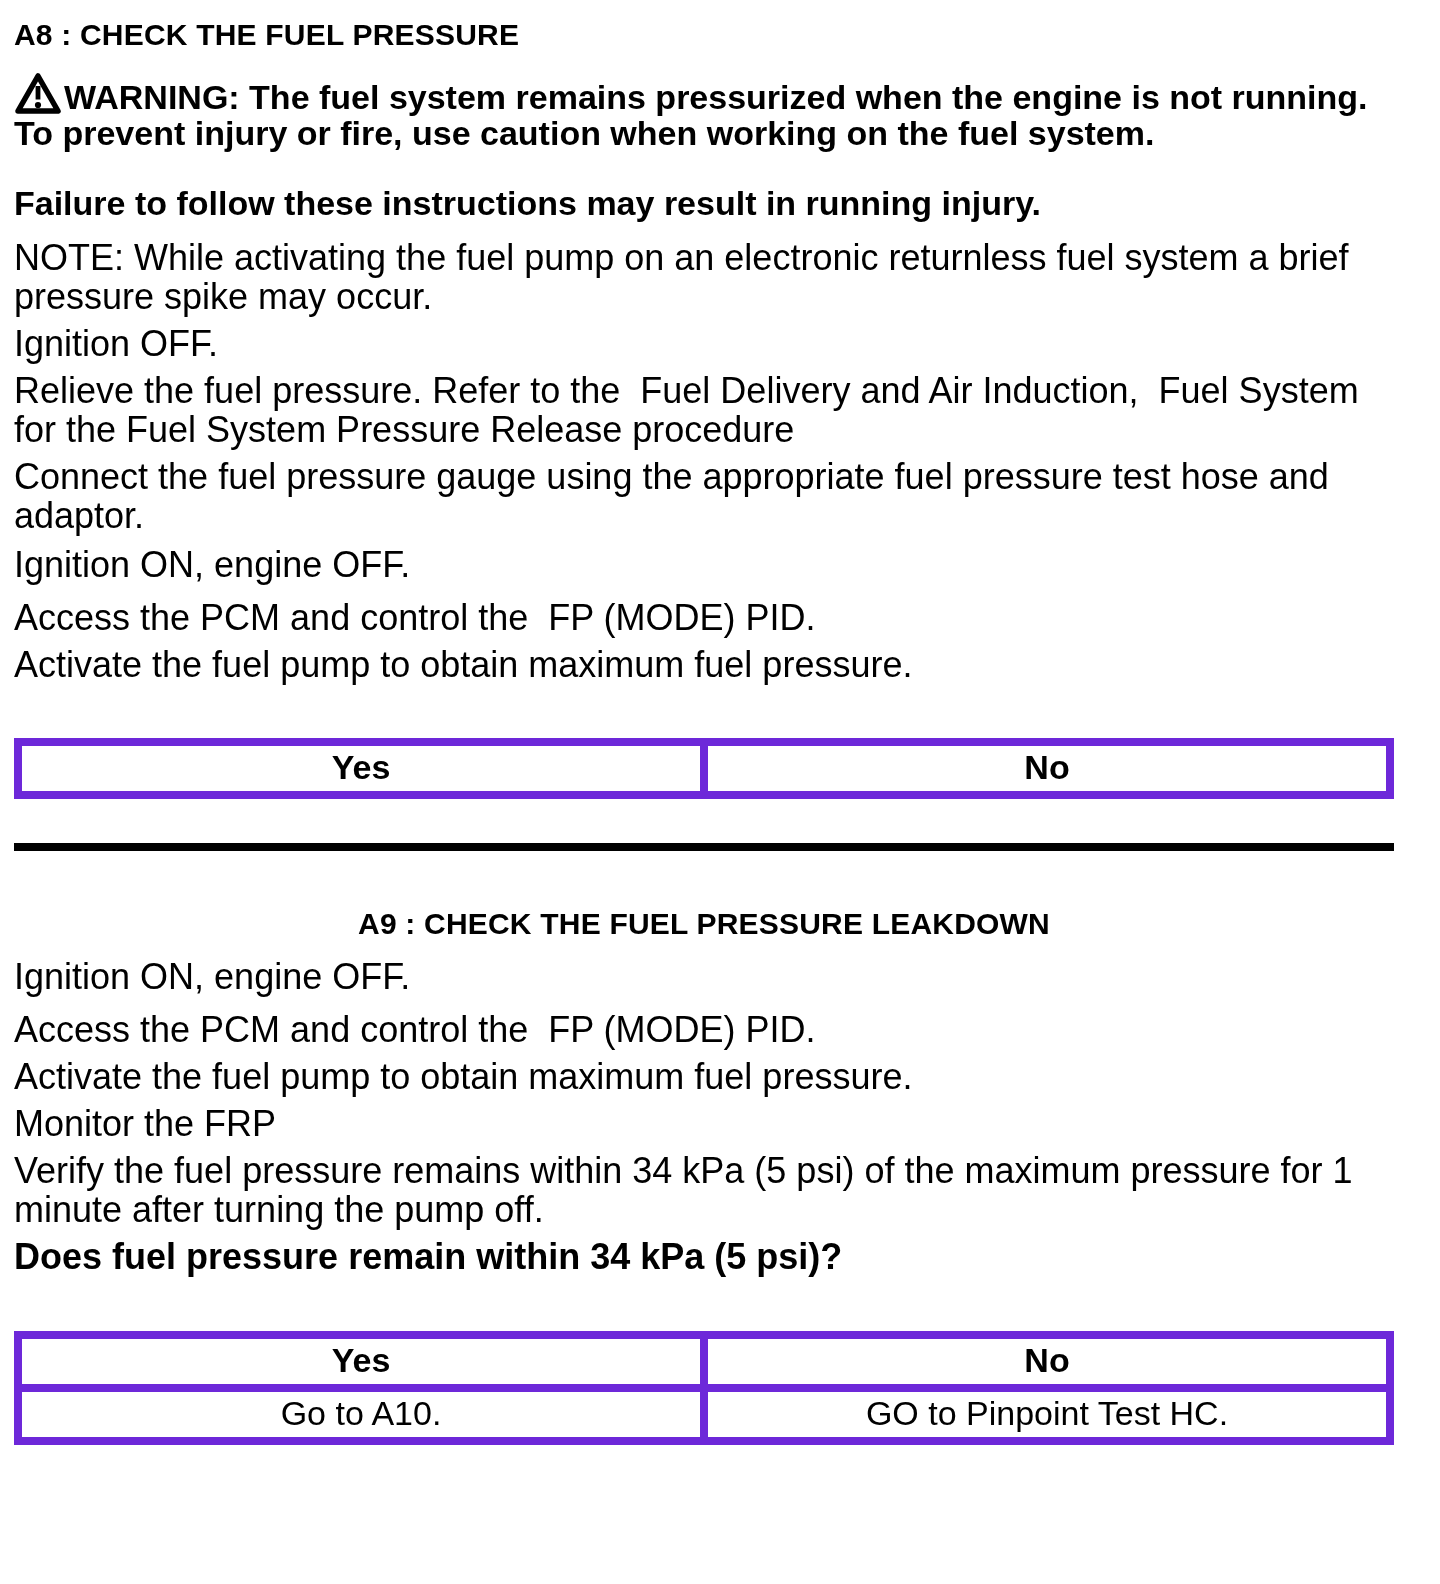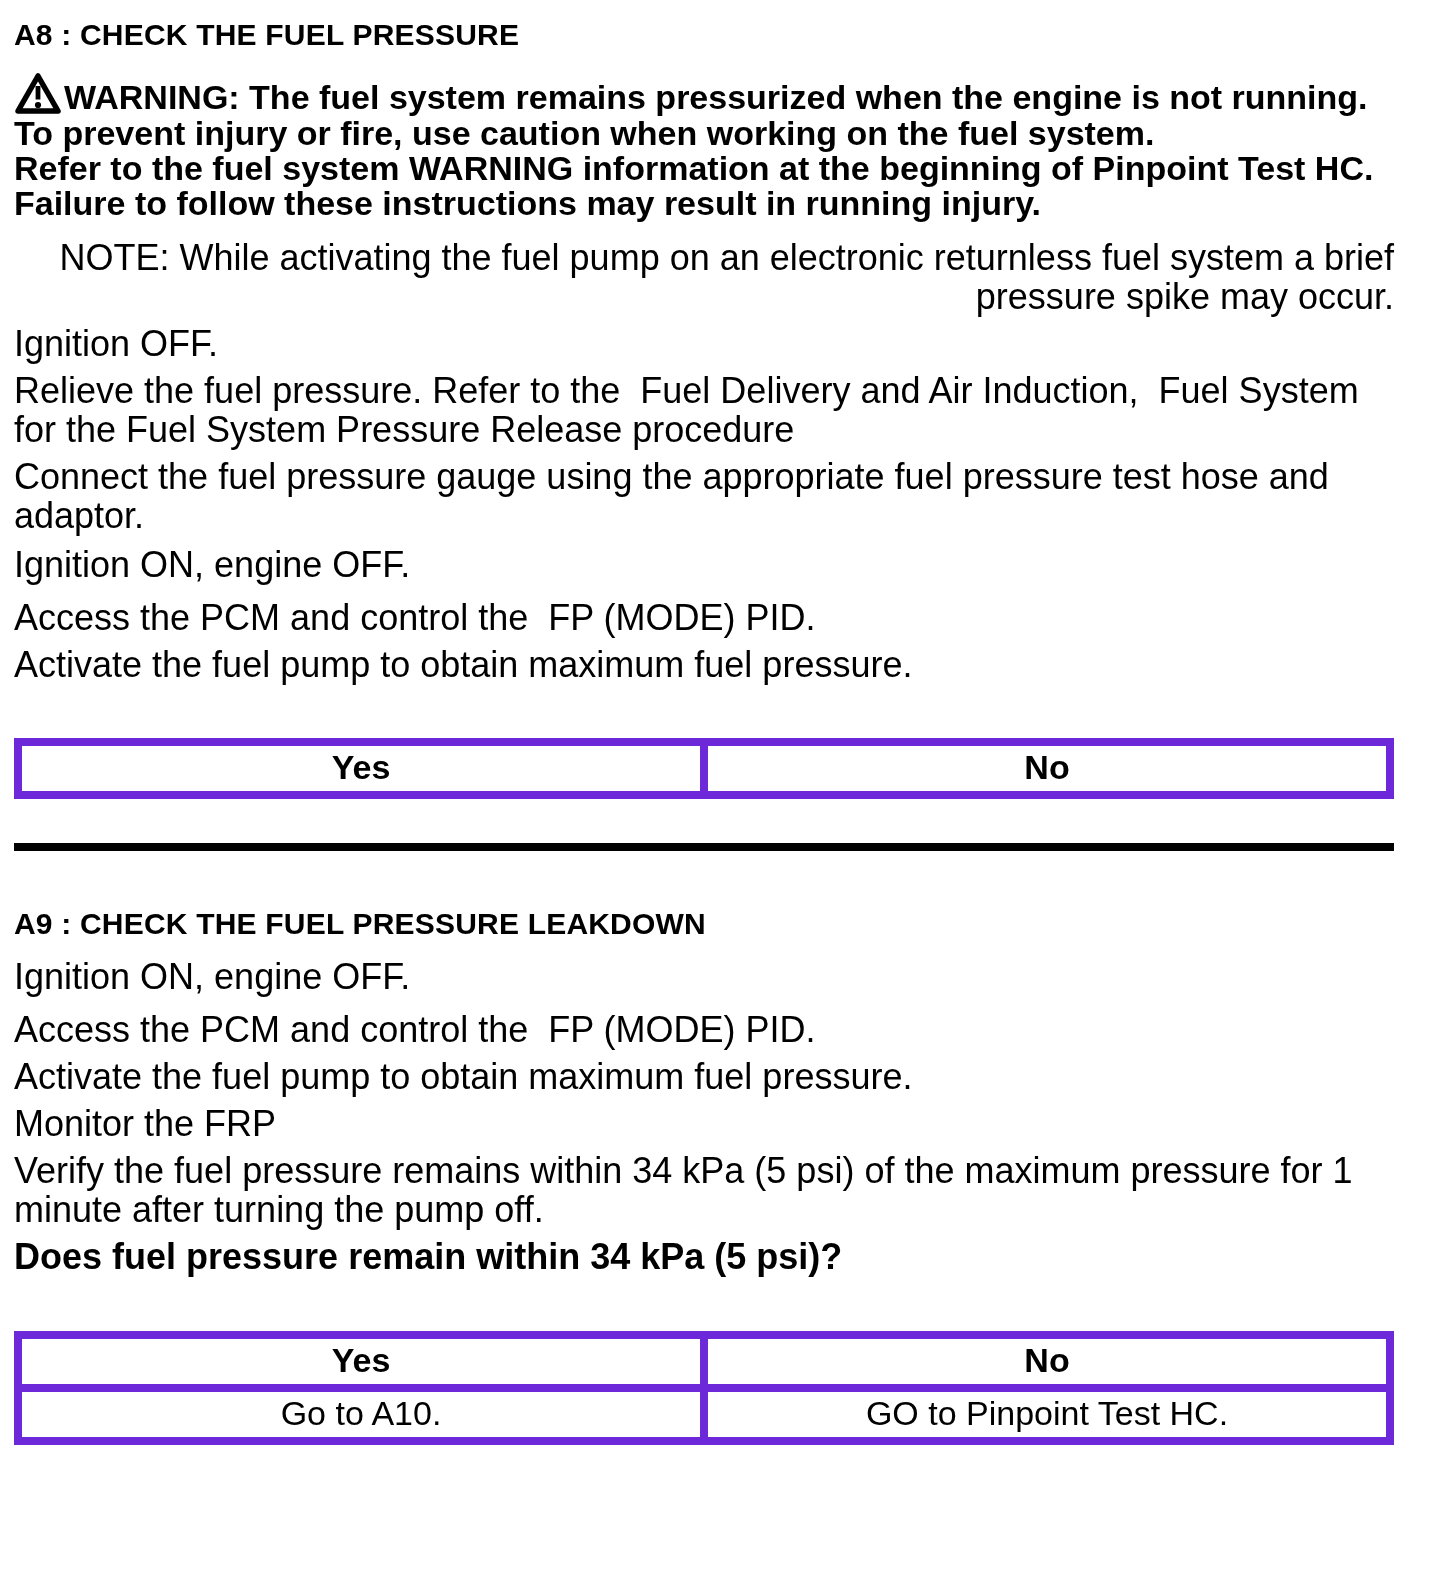--- a/index.html
+++ b/index.html
@@ -38,21 +38,21 @@
     vertical-align: -7px;
     margin-right: 2px;
   }
   .step {
     margin: 8px 0 0 0;
     font-size: 36px;
     font-weight: normal;
     line-height: 39px;
     white-space: pre-wrap;
   }
-  .note { margin-top: 17px; text-align: right; }
+  .note { margin-top: 17px; }
   .question {
     margin: 8px 0 0 0;
     font-size: 36px;
     font-weight: bold;
     line-height: 40px;
   }
   table.decision {
     width: 100%;
     border-collapse: collapse;
     table-layout: fixed;
@@ -70,37 +70,37 @@
   hr.rule {
     border: none;
     background: #000000;
     height: 8px;
     margin: 44px 0 0 0;
     width: 100%;
   }
   .mt10 { margin-top: 10px; }
   .mt14 { margin-top: 14px; }
   .mt18 { margin-top: 18px; }
-  .mt58 { margin-top: 58px; }
+  .mt58 { margin-top: 58px; text-align: center; }
   .mt62 { margin-top: 62px; }
 </style>
 </head>
 <body>
 
 <div class="page">
 
   <section>
     <h2 class="section-heading">A8 : CHECK THE FUEL PRESSURE</h2>
 
     <p class="warning"><span class="warn-icon"><svg width="48" height="44" viewBox="0 0 48 44" xmlns="http://www.w3.org/2000/svg">
             <path d="M24 4 L44 39 L4 39 Z" fill="none" stroke="#000" stroke-width="5.5" stroke-linejoin="round"></path>
             <rect x="21.6" y="14" width="4.8" height="13.5" fill="#000"></rect>
             <circle cx="24" cy="33" r="3.1" fill="#000"></circle>
           </svg></span><span>WARNING: The fuel system remains pressurized when the engine is not running. To prevent injury or fire, use caution when working on the fuel system.</span><br>
-      <span>Refer to the fuel system WARNING information at the beginning of Pinpoint Test HC.</span><br>
+      <br>
       <span>Failure to follow these instructions may result in running injury.</span>
     </p>
 
     <p class="step note">NOTE: While activating the fuel pump on an electronic returnless fuel system a brief pressure spike may occur.</p>
     <p class="step">Ignition OFF.</p>
     <p class="step">Relieve the fuel pressure. Refer to the  Fuel Delivery and Air Induction,  Fuel System for the Fuel System Pressure Release procedure</p>
     <p class="step">Connect the fuel pressure gauge using the appropriate fuel pressure test hose and adaptor.</p>
     <p class="step mt10">Ignition ON, engine OFF.</p>
     <p class="step mt14">Access the PCM and control the  FP (MODE) PID.</p>
     <p class="step">Activate the fuel pump to obtain maximum fuel pressure.</p>

